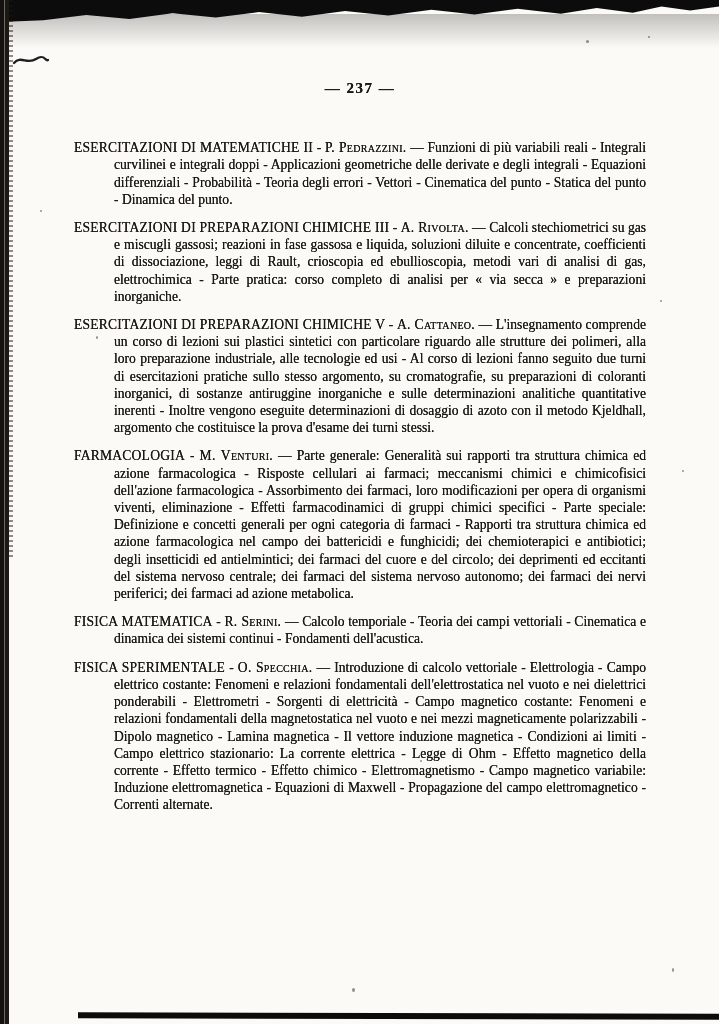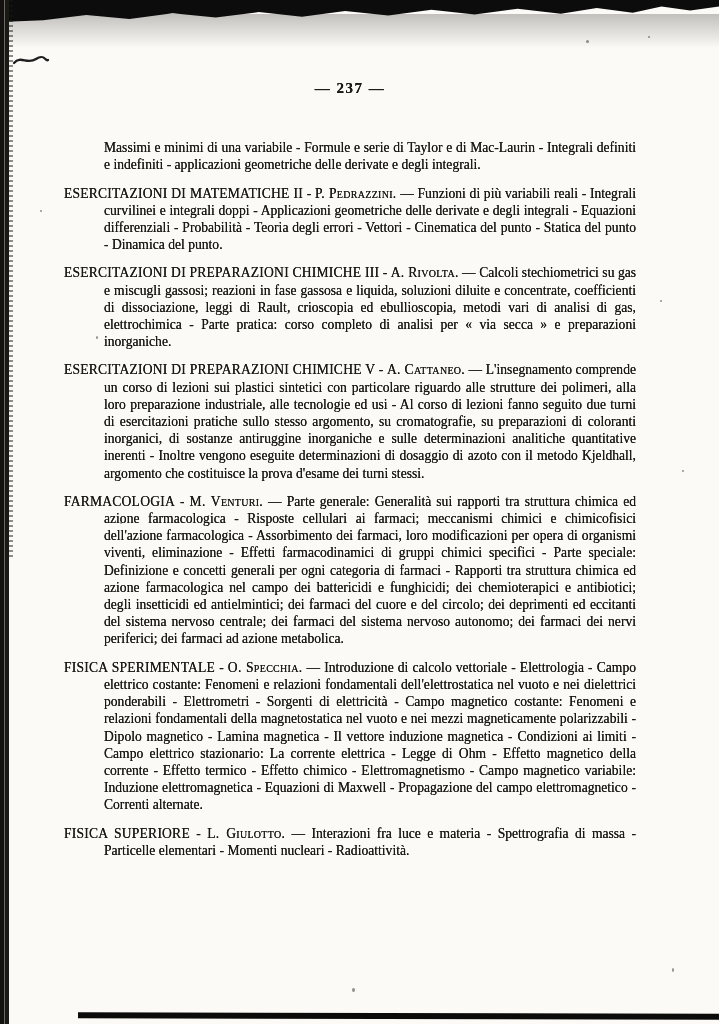--- a/index.html
+++ b/index.html
@@ -27,21 +27,21 @@
     background:repeating-linear-gradient(180deg,rgba(25,23,20,.75) 0 2px,rgba(25,23,20,0) 2px 5px);
   }
   .scan-bottom-bar{
     position:absolute;left:78px;right:0;top:1013px;height:6px;background:#0b0b0a;z-index:5;
     transform:rotate(.12deg);
   }
   .pen-mark{position:absolute;left:12px;top:52px;width:38px;height:18px;z-index:6;}
   .speck{position:absolute;background:#3b382f;border-radius:50%;opacity:.55;z-index:3;}
   
   .page-text{
-    position:absolute;left:64px;top:80px;width:572px;
+    position:absolute;left:74px;top:80px;width:572px;
     font-size:13.6px;line-height:17.2px;
     text-shadow:0 0 .3px currentColor;
   }
   .pagenum{
     text-align:center;font-weight:bold;font-size:15px;letter-spacing:1.5px;
     margin:0 0 42px 0;
   }
   .entry{margin:0 0 11px 0;text-align:justify;}
   .entry.hang{padding-left:40px;text-indent:-40px;}
   .entry.cont{padding-left:40px;text-indent:0;}
@@ -67,21 +67,20 @@
 <div class="speck" style="left:660px;top:300px;width:2px;height:2px;"></div>
 <div class="speck" style="left:120px;top:522px;width:2px;height:2px;"></div>
 <div class="speck" style="left:682px;top:470px;width:2px;height:2px;"></div>
 <div class="speck" style="left:420px;top:760px;width:2px;height:2px;"></div>
 <div class="speck" style="left:352px;top:988px;width:3px;height:4px;"></div>
 <div class="speck" style="left:672px;top:968px;width:2px;height:4px;"></div>
 
 <main class="page-text">
   <div class="pagenum">— 237 —</div>
   <div id="entries">
-      <p class="entry cont"><span class="rm">Massimi e minimi di una variabile - Formule e serie di Taylor e di Mac-Laurin - Integrali definiti e indefiniti - applicazioni geometriche delle derivate e degli integrali.</span></p>
       <p class="entry hang"><span class="title">ESERCITAZIONI DI MATEMATICHE II</span> - <span class="prof">P. Pedrazzini.</span> — <span class="rm">Funzioni di più variabili reali - Integrali curvilinei e integrali doppi - Applicazioni geometriche delle derivate e degli integrali - Equazioni differenziali - Probabilità - Teoria degli errori - Vettori - Cinematica del punto - Statica del punto - Dinamica del punto.</span></p>
       <p class="entry hang"><span class="title">ESERCITAZIONI DI PREPARAZIONI CHIMICHE III</span> - <span class="prof">A. Rivolta.</span> — <span class="rm">Calcoli stechiometrici su gas e miscugli gassosi; reazioni in fase gassosa e liquida, soluzioni diluite e concentrate, coefficienti di dissociazione, leggi di Rault, crioscopia ed ebullioscopia, metodi vari di analisi di gas, elettrochimica - Parte pratica: corso completo di analisi per « via secca » e preparazioni inorganiche.</span></p>
       <p class="entry hang"><span class="title">ESERCITAZIONI DI PREPARAZIONI CHIMICHE V</span> - <span class="prof">A. Cattaneo.</span> — <span class="rm">L'insegnamento comprende un corso di lezioni sui plastici sintetici con particolare riguardo alle strutture dei polimeri, alla loro preparazione industriale, alle tecnologie ed usi - Al corso di lezioni fanno seguito due turni di esercitazioni pratiche sullo stesso argomento, su cromatografie, su preparazioni di coloranti inorganici, di sostanze antiruggine inorganiche e sulle determinazioni analitiche quantitative inerenti - Inoltre vengono eseguite determinazioni di dosaggio di azoto con il metodo Kjeldhall, argomento che costituisce la prova d'esame dei turni stessi.</span></p>
       <p class="entry hang"><span class="title">FARMACOLOGIA</span> - <span class="prof">M. Venturi.</span> — <span class="it">Parte generale</span><span class="rm">: Generalità sui rapporti tra struttura chimica ed azione farmacologica - Risposte cellulari ai farmaci; meccanismi chimici e chimicofisici dell'azione farmacologica - Assorbimento dei farmaci, loro modificazioni per opera di organismi viventi, eliminazione - Effetti farmacodinamici di gruppi chimici specifici - </span><span class="it">Parte speciale</span><span class="rm">: Definizione e concetti generali per ogni categoria di farmaci - Rapporti tra struttura chimica ed azione farmacologica nel campo dei battericidi e funghicidi; dei chemioterapici e antibiotici; degli insetticidi ed antielmintici; dei farmaci del cuore e del circolo; dei deprimenti ed eccitanti del sistema nervoso centrale; dei farmaci del sistema nervoso autonomo; dei farmaci dei nervi periferici; dei farmaci ad azione metabolica.</span></p>
+      <p class="entry hang"><span class="title">FISICA MATEMATICA</span> - <span class="prof">R. Serini.</span> — <span class="rm">Calcolo temporiale - Teoria dei campi vettoriali - Cinematica e dinamica dei sistemi continui - Fondamenti dell'acustica.</span></p>
       <p class="entry hang"><span class="title">FISICA SPERIMENTALE</span> - <span class="prof">O. Specchia.</span> — <span class="rm">Introduzione di calcolo vettoriale - Elettrologia - </span><span class="it">Campo elettrico costante</span><span class="rm">: Fenomeni e relazioni fondamentali dell'elettrostatica nel vuoto e nei dielettrici ponderabili - Elettrometri - Sorgenti di elettricità - </span><span class="it">Campo magnetico costante</span><span class="rm">: Fenomeni e relazioni fondamentali della magnetostatica nel vuoto e nei mezzi magneticamente polarizzabili - Dipolo magnetico - Lamina magnetica - Il vettore induzione magnetica - Condizioni ai limiti - </span><span class="it">Campo elettrico stazionario</span><span class="rm">: La corrente elettrica - Legge di Ohm - Effetto magnetico della corrente - Effetto termico - Effetto chimico - Elettromagnetismo - </span><span class="it">Campo magnetico variabile</span><span class="rm">: Induzione elettromagnetica - Equazioni di Maxwell - Propagazione del campo elettromagnetico - Correnti alternate.</span></p>
-      <p class="entry hang"><span class="title">FISICA SUPERIORE</span> - <span class="prof">L. Giulotto.</span> — <span class="rm">Interazioni fra luce e materia - Spettrografia di massa - Particelle elementari - Momenti nucleari - Radioattività.</span></p>
     </div>
 </main>
 
 </body></html>

